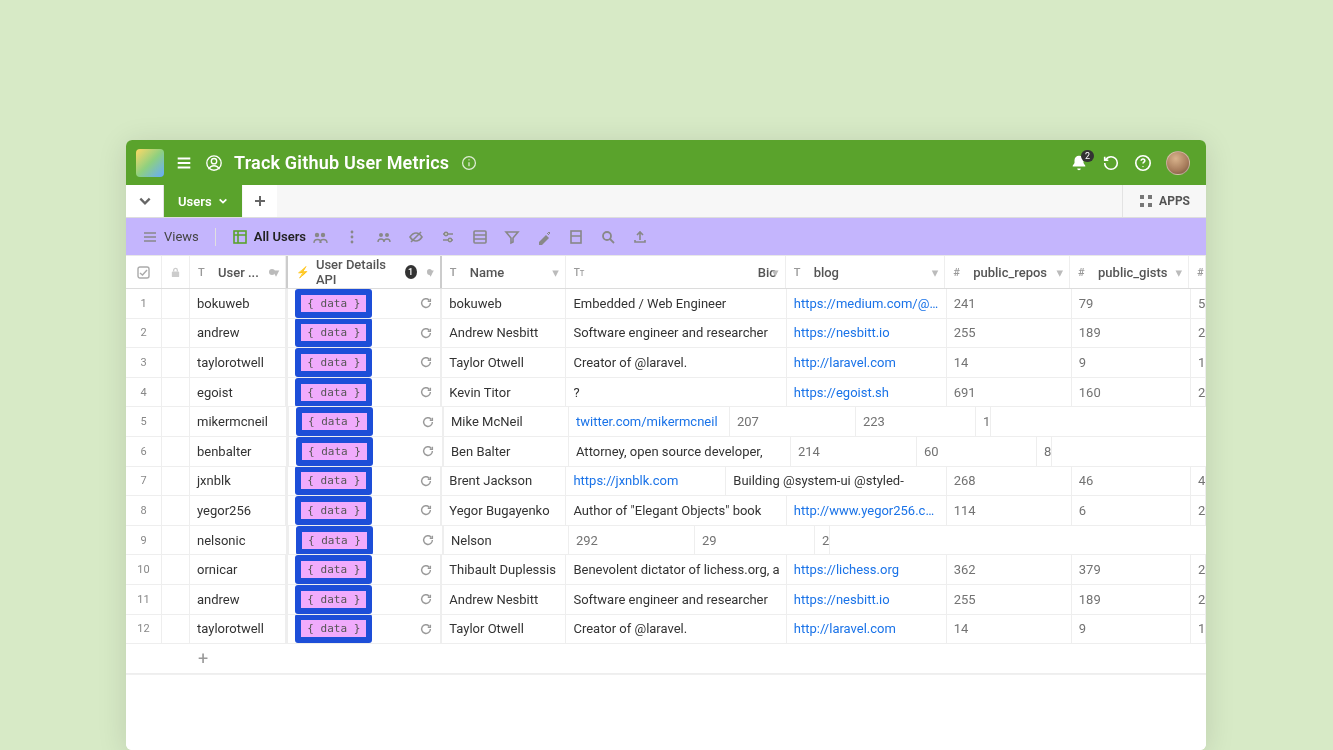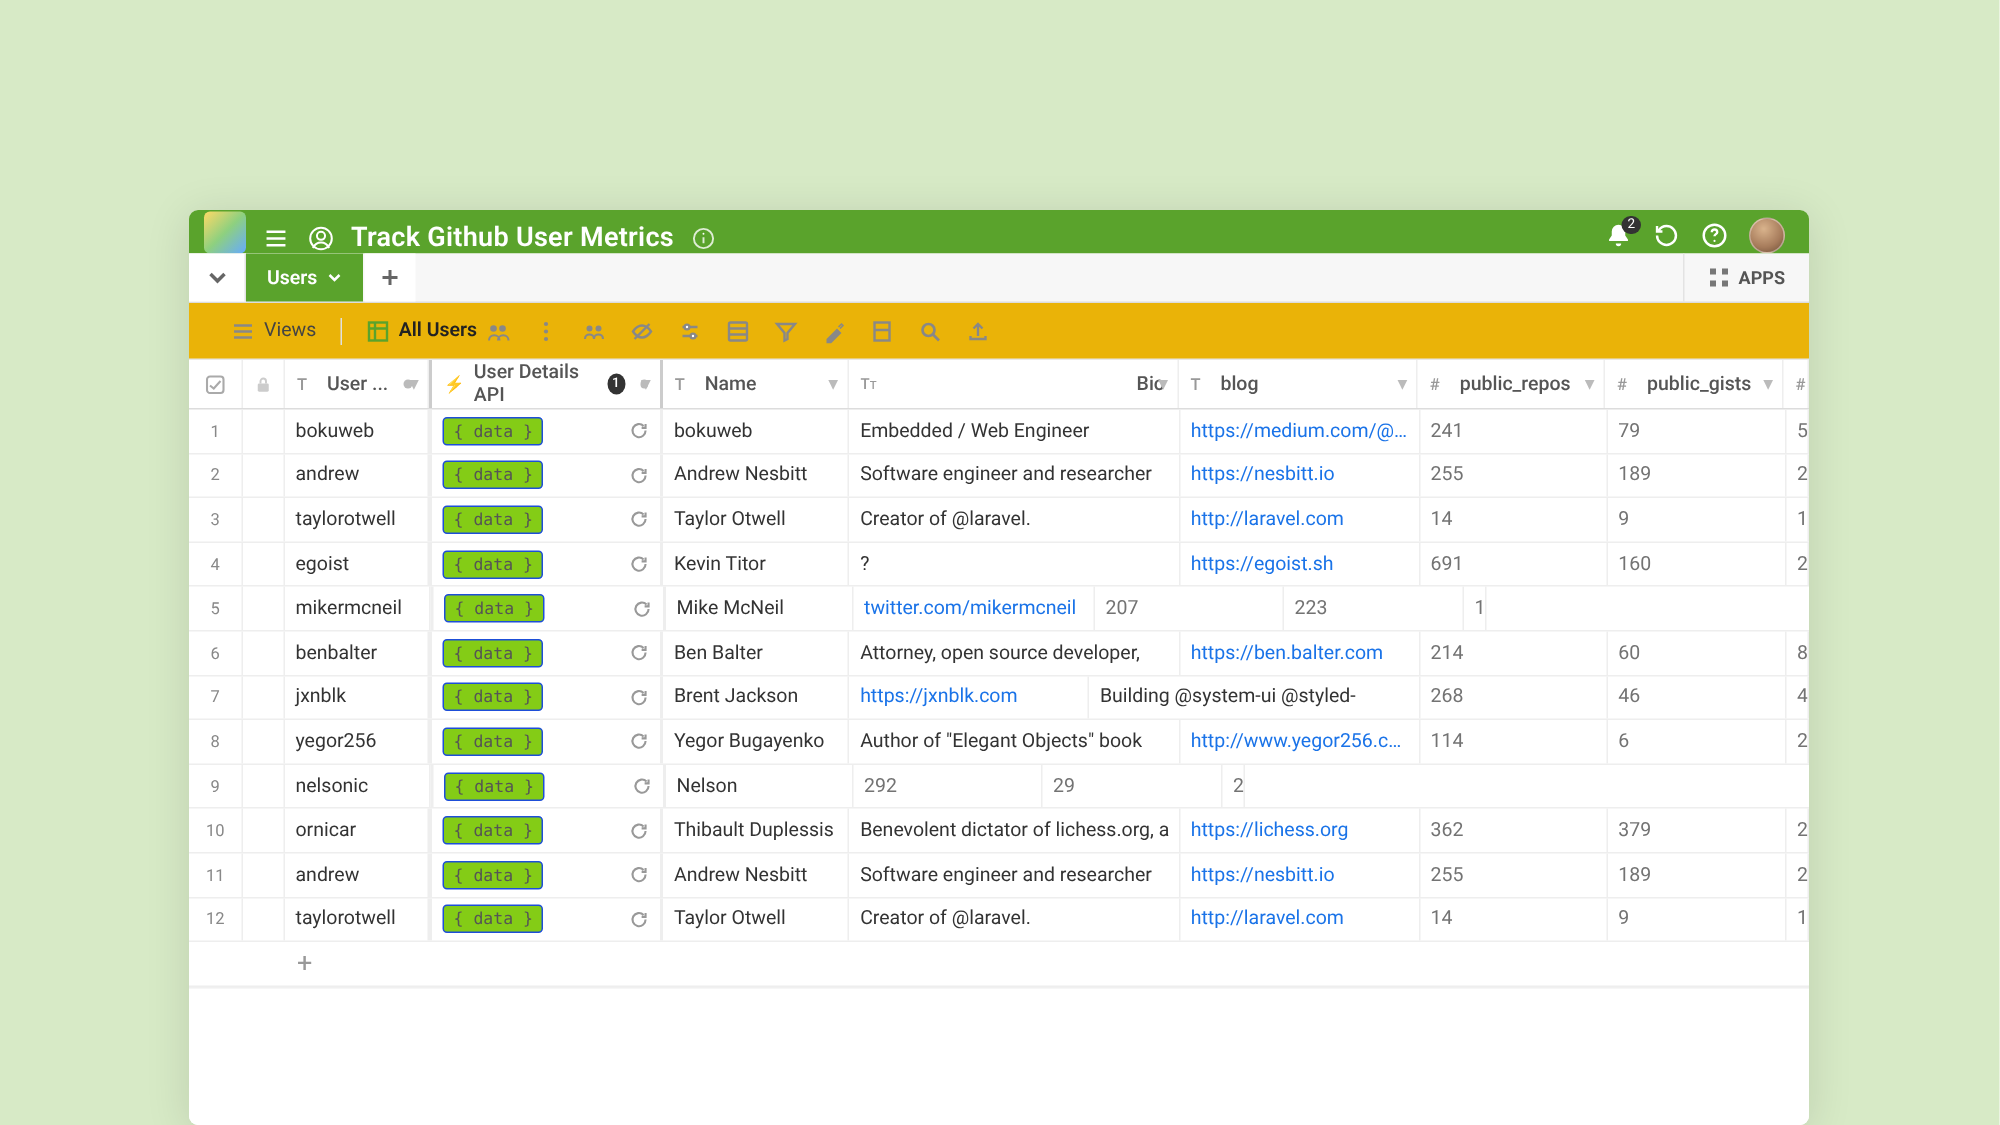--- a/index.html
+++ b/index.html
@@ -19,24 +19,24 @@
   width: 1080px;
   height: 610px;
   background: #fff;
   border-radius: 6px;
   overflow: hidden;
   box-shadow: 0 4px 30px rgba(0,0,0,0.12);
   display: flex;
   flex-direction: column;
 }
 .titlebar {
-  height: 29px;
+  height: 45px;
   background: #5aa32c;
   display: flex;
-  align-items: flex-end;
+  align-items: center;
   padding: 0 10px;
   color: #fff;
   gap: 10px;
 }
 .logo {
   width: 28px; height: 28px;
   background: linear-gradient(135deg, #ffd966 0%, #8ed07f 50%, #66aaff 100%);
   border-radius: 4px;
 }
 .hamburger, .avatar-icon, .info-circle {
@@ -77,23 +77,23 @@
   width: 34px; display: flex; align-items: center; justify-content: center;
   background: #fff; margin-left: 1px; cursor: pointer;
 }
 .apps-btn {
   display: flex; align-items: center; gap: 6px;
   padding: 0 16px; border-left: 1px solid #e3e3e3;
   font-weight: 700; font-size: 12px; color: #555;
 }
 
 .toolbar {
-  height: 38px; background: #eab308;
+  height: 38px; background: #c4b5fd;
   display: flex; align-items: center; gap: 16px;
-  padding: 0 28px; border-bottom: 1px solid #e8e8e8;
+  padding: 0 16px; border-bottom: 1px solid #e8e8e8;
   color: #555;
 }
 .tool-chunk { display: flex; align-items: center; gap: 6px; }
 .tool-divider { width: 1px; height: 18px; background: #e0e0e0; }
 .tool-icon { width: 16px; height: 16px; color: #888; cursor: pointer; }
 .tool-text { font-size: 13px; color: #444; }
 .tool-text.bold { font-weight: 600; color: #222; }
 
 .grid {
   flex: 1; overflow: hidden; background: #fff;
@@ -130,21 +130,21 @@
 .api-badge { background:#333;color:#fff;border-radius:50%;width:14px;height:14px;font-size:9px;display:flex;align-items:center;justify-content:center;margin-left:2px; }
 .body { }
 .row {
   display: flex; height: 29.6px;
   border-bottom: 1px solid #eee;
 }
 .cell { display: flex; align-items: center; padding: 0 7px; overflow: hidden; white-space: nowrap; text-overflow: ellipsis; border-right: 1px solid #eee; }
 .cell.num { justify-content: flex-start; color: #737373; }
 .w-api.cell { justify-content: space-between; border-left: 2px solid #eee; border-right: 2px solid #eee; }
 .data-chip {
-  background: #84cc16; border: 1px solid #1d4ed8;
+  background: #f0abfc; border: 6px solid #1d4ed8;
   border-radius: 3px; padding: 2px 6px;
   font-family: Menlo, Consolas, monospace; font-size: 11px; color: #555;
 }
 .refresh { color: #999; cursor: pointer; width: 14px; height: 14px; }
 a.bloglink { color: #1a73e8; text-decoration: none; overflow:hidden; text-overflow: ellipsis; }
 .add-row {
   height: 30px; display: flex; align-items: center; padding-left: 72px;
   color: #999; font-size: 18px; cursor: pointer;
   border-bottom: 1px solid #eee;
 }
@@ -461,23 +461,20 @@
     <div class="col-lock"></div>
     <div class="cell w-user">benbalter</div>
     <div class="cell w-api">
       <span class="data-chip">{ data }</span>
       <svg class="refresh" viewBox="0 0 16 16" fill="none" stroke="#999" stroke-width="1.6">
               <path d="M13 8a5 5 0 11-1.5-3.5M13 3v3h-3"></path>
             </svg>
     </div>
     <div class="cell w-name">Ben Balter</div>
     <div class="cell w-bio">Attorney, open source developer,</div>
-    <div class="cell w-blog">
-            <a class="bloglink">https://ben.balter.com</a>
-          </div>
     <div class="cell w-repos num">214</div>
     <div class="cell w-gists num">60</div>
     <div class="cell w-last num">8</div>
   </div>
         <div class="row">
     <div class="col-rownum">7</div>
     <div class="col-lock"></div>
     <div class="cell w-user">jxnblk</div>
     <div class="cell w-api">
       <span class="data-chip">{ data }</span>

